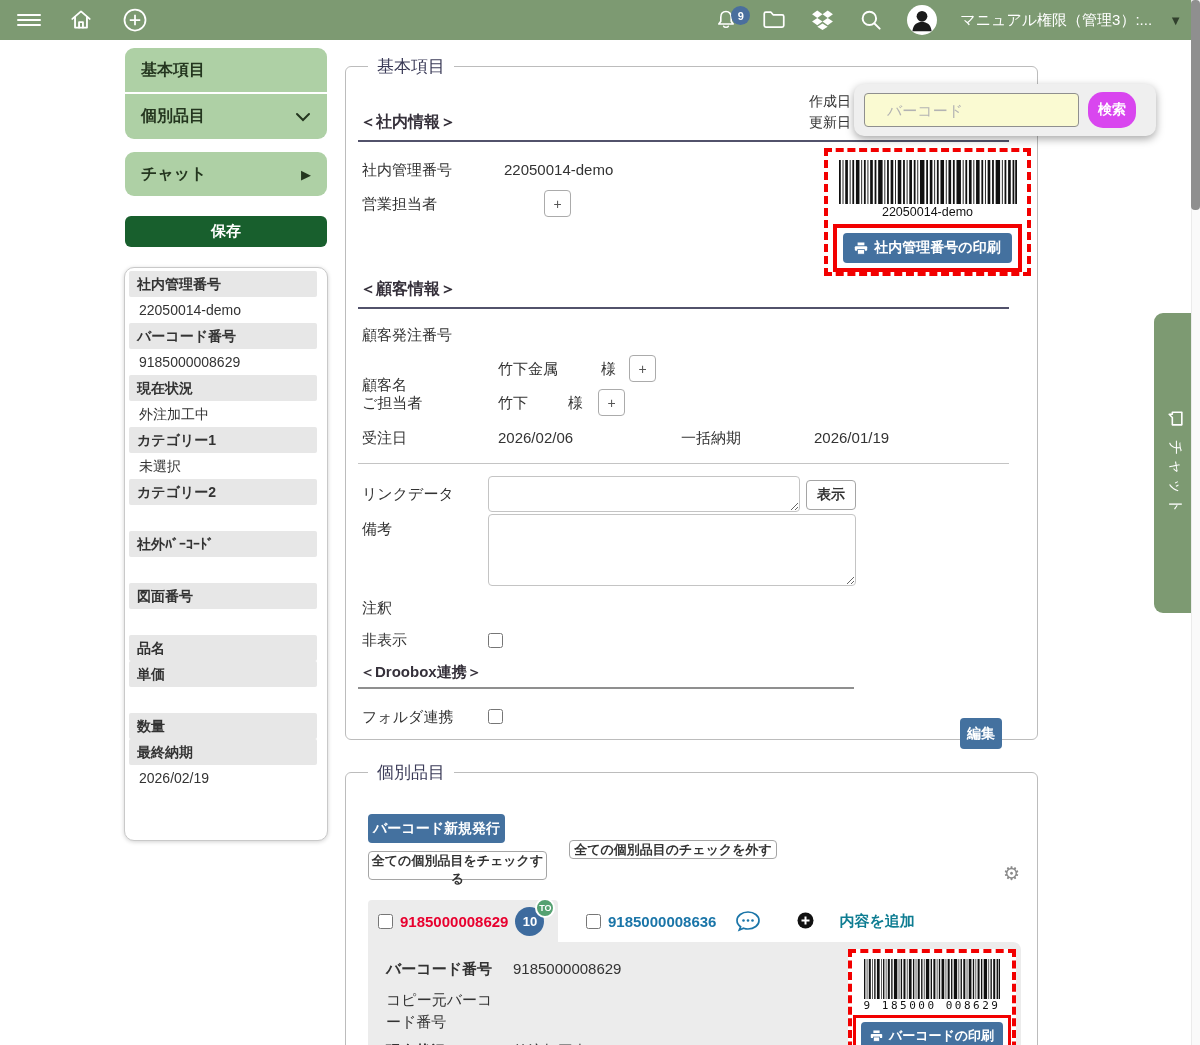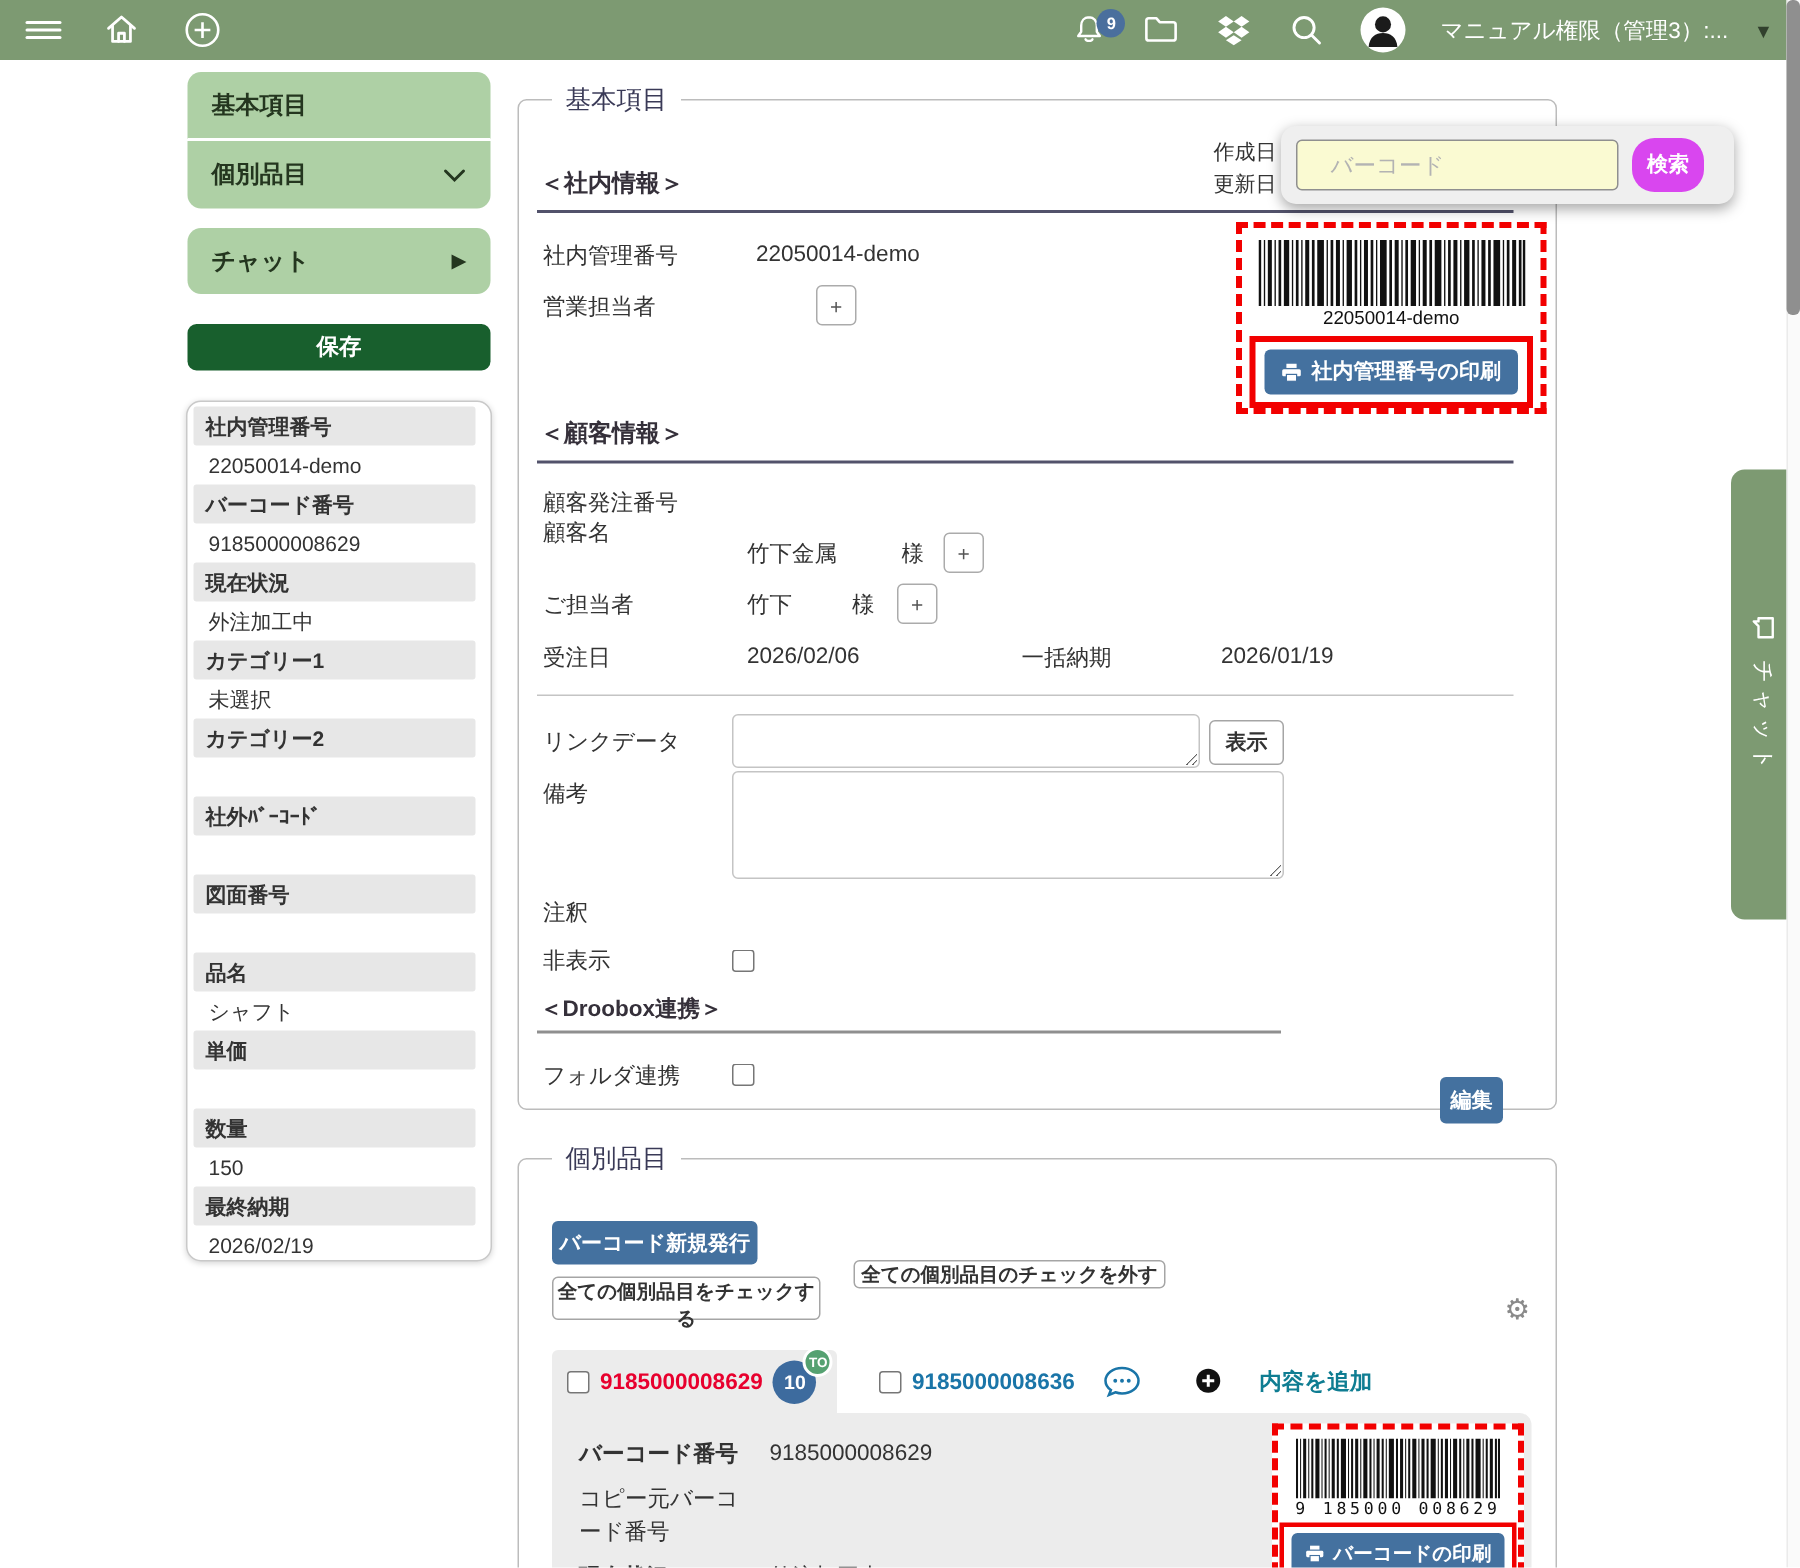--- a/index.html
+++ b/index.html
@@ -262,25 +262,23 @@
   <div class="sum-value">外注加工中</div>
   <div class="sum-label">カテゴリー1</div>
   <div class="sum-value">未選択</div>
   <div class="sum-label">カテゴリー2</div>
   <div class="sum-value"></div>
   <div class="sum-label">社外ﾊﾞｰｺｰﾄﾞ</div>
   <div class="sum-value"></div>
   <div class="sum-label">図面番号</div>
   <div class="sum-value"></div>
   <div class="sum-label">品名</div>
-  <div class="sum-value">シャフト</div>
   <div class="sum-label">単価</div>
   <div class="sum-value"></div>
   <div class="sum-label">数量</div>
-  <div class="sum-value">150</div>
   <div class="sum-label">最終納期</div>
   <div class="sum-value">2026/02/19</div>
 </div>
 
 <fieldset class="panel f-basic">
   <legend>基本項目</legend>
 
   <div class="meta">
     <div>作成日</div>
     <div>更新日</div>
@@ -314,21 +312,21 @@
         <span>社内管理番号の印刷</span>
       </button>
     </div>
   </div>
 
   <div class="abs sec-h" style="left:14px;top:201px">＜顧客情報＞</div>
   <div class="rule" style="left:12px;right:28px;top:229px"></div>
 
   <div class="abs lab" style="left:16px;top:248px">顧客発注番号</div>
 
-  <div class="abs lab" style="left:16px;top:268px">顧客名</div>
+  <div class="abs lab" style="left:16px;top:298px">顧客名</div>
   <div class="abs lab" style="left:152px;top:282px">竹下金属</div>
   <div class="abs lab" style="left:255px;top:282px">様</div>
   <button class="plus-btn" style="left:283px;top:277px">+</button>
 
   <div class="abs lab" style="left:16px;top:316px">ご担当者</div>
   <div class="abs lab" style="left:152px;top:316px">竹下</div>
   <div class="abs lab" style="left:222px;top:316px">様</div>
   <button class="plus-btn" style="left:252px;top:311px">+</button>
 
   <div class="abs lab" style="left:16px;top:351px">受注日</div>

